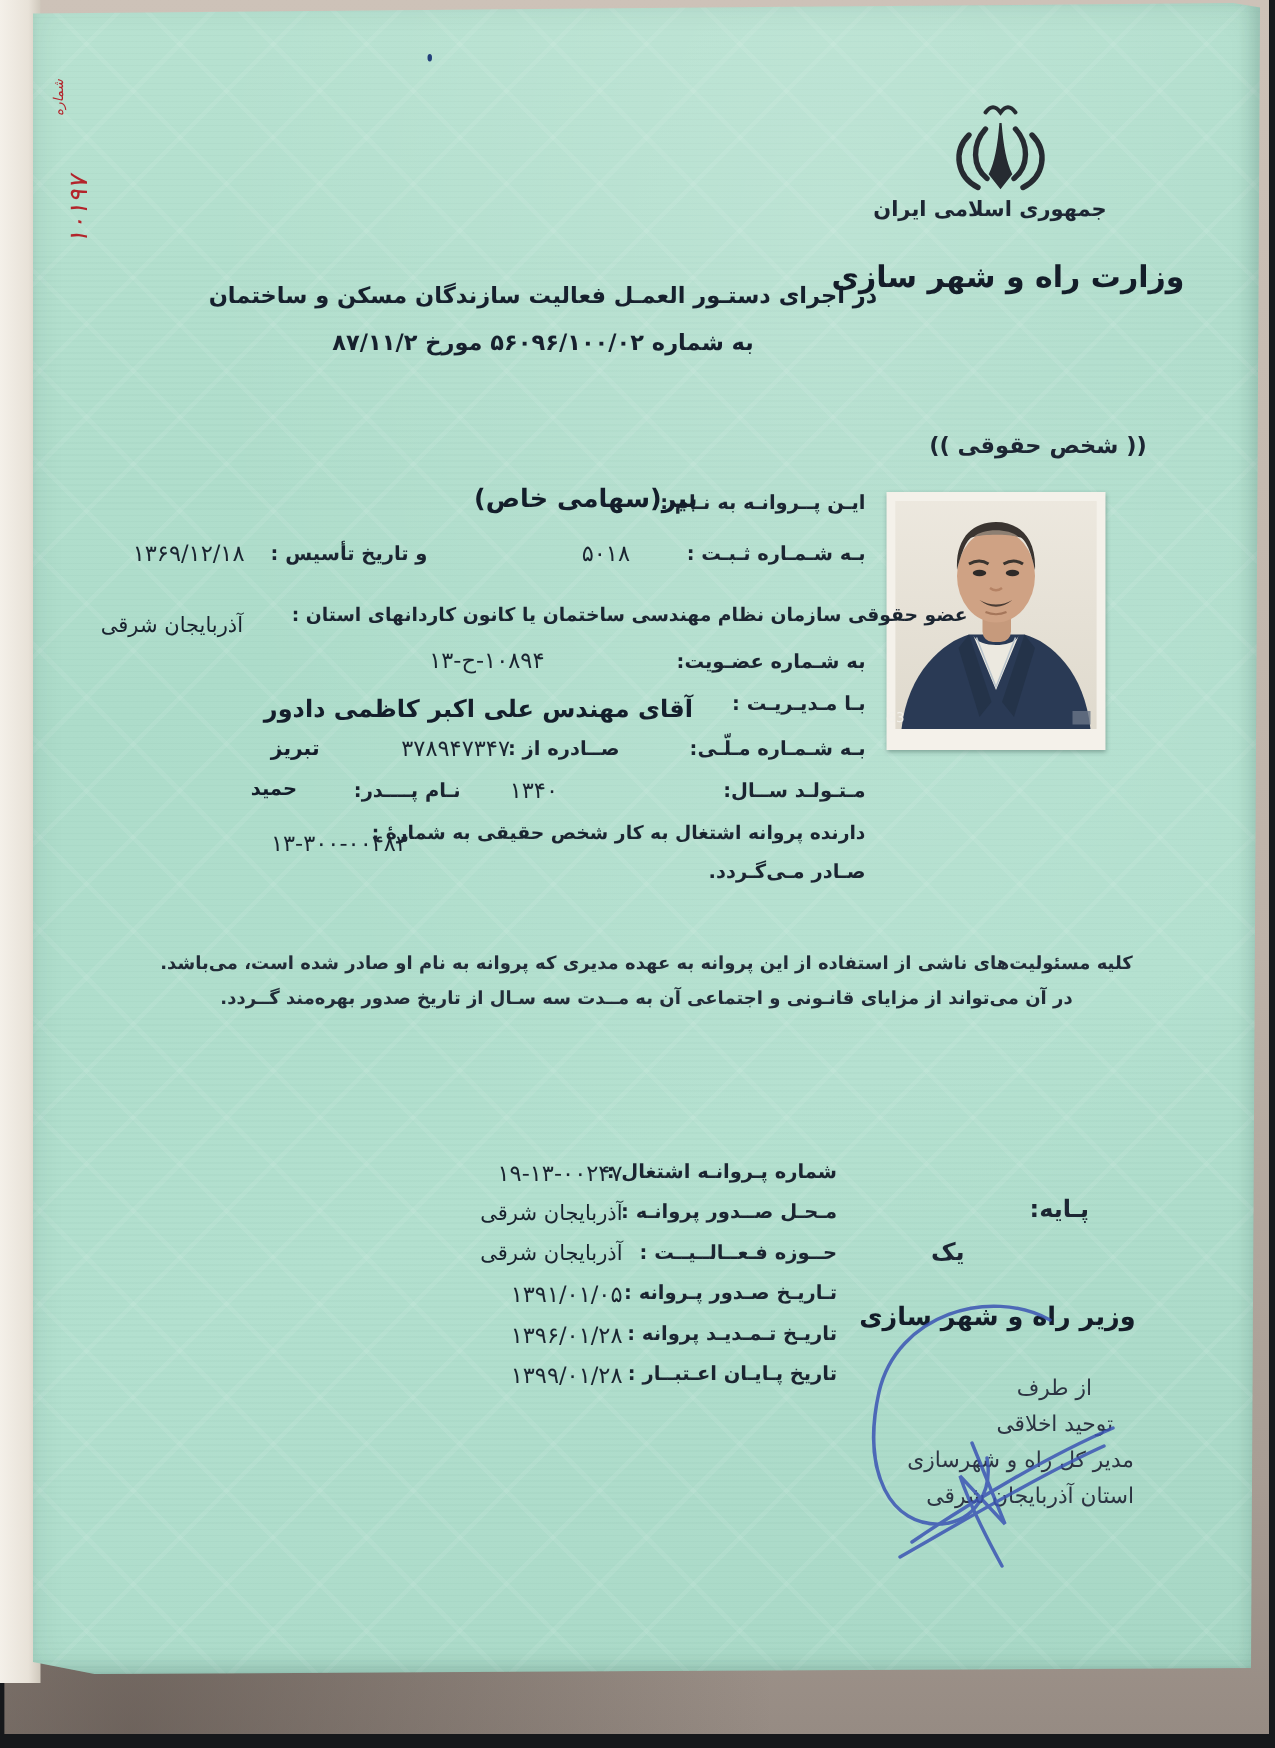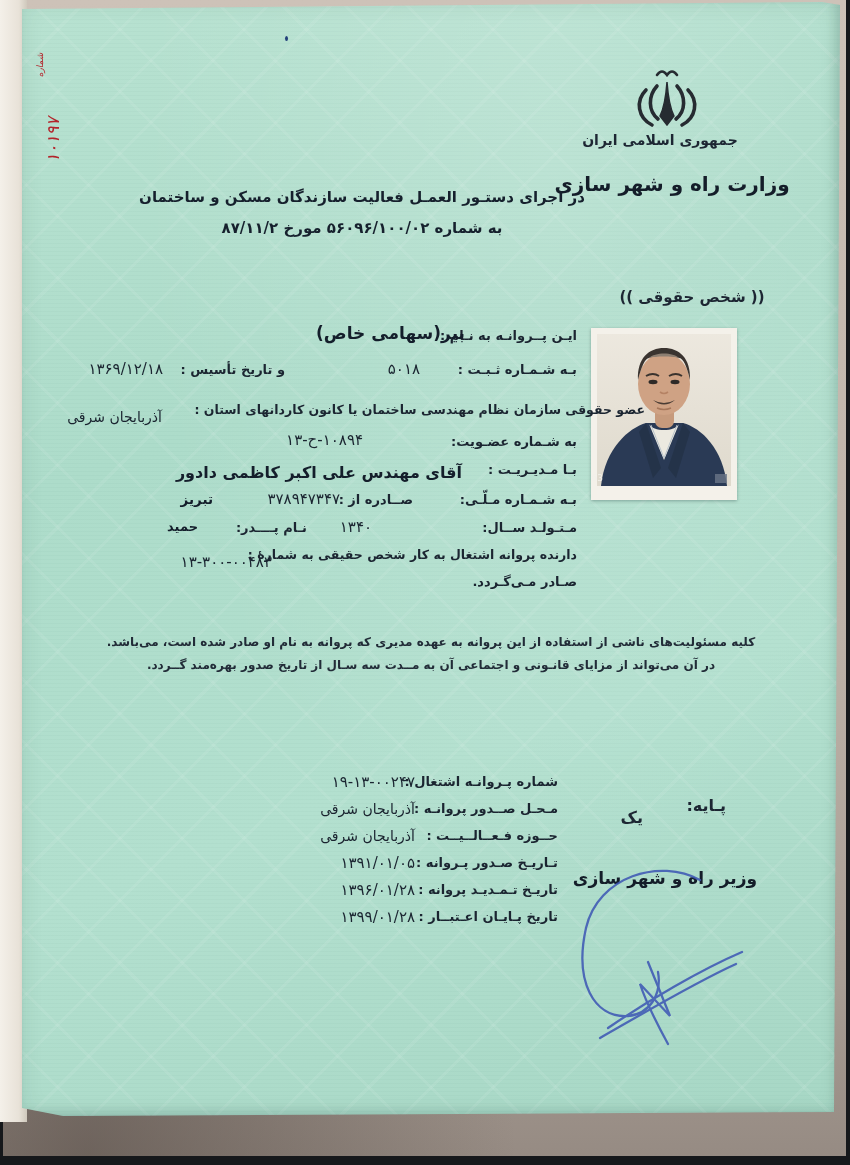--- a/index.html
+++ b/index.html
@@ -154,23 +154,29 @@
   <span class="abs lbl" style="right:282px;top:853px;">تـاریـخ صـدور پـروانه :</span>
   <span class="abs num" style="right:425px;top:852px;margin-left:41px;">۱۳۹۱/۰۱/۰۵</span>
 
   <span class="abs lbl" style="right:282px;top:880px;">تاریـخ تـمـدیـد پروانه :</span>
   <span class="abs num" style="right:425px;top:879px;">۱۳۹۶/۰۱/۲۸</span>
 
   <span class="abs lbl" style="right:282px;top:907px;">تاریخ پـایـان اعـتبــار :</span>
   <span class="abs num" style="right:425px;top:906px;">۱۳۹۹/۰۱/۲۸</span>
 
   <span class="abs" style="right:114px;top:794px;font-size:16px;font-weight:bold;">پـایه:</span>
-  <span class="abs" style="right:197px;top:806px;font-size:16px;font-weight:bold;">یک</span>
+  <span class="abs" style="right:197px;top:823px;font-size:16px;font-weight:bold;">یک</span>
   <span class="abs" style="right:83px;top:866px;font-size:17px;font-weight:bold;color:#141d29;">وزیر راه و شهر سازی</span>
 
+  <div class="abs serif" style="right:84px;top:912px;width:210px;text-align:right;font-size:14.5px;line-height:24px;color:#2c3442;">
+    <div style="padding-left:0;padding-right:28px;">از طرف</div>
+    <div style="padding-right:14px;">توحید اخلاقی</div>
+    <div>مدیر کل راه و شهرسازی</div>
+    <div>استان آذربایجان شرقی</div>
+  </div>
 
   <svg class="abs" style="left:528px;top:864px;" width="220" height="182" viewBox="0 0 220 182">
     <g fill="none" stroke="#3c55b4" stroke-width="2.3" opacity=".85" stroke-linecap="round">
       <path d="M150,14 C110,-8 48,10 36,62 C24,116 44,152 78,150 C100,148 112,128 108,106"></path>
       <path d="M58,162 C96,136 150,104 192,86"></path>
       <path d="M50,172 C92,148 146,116 186,98"></path>
       <path d="M118,178 C106,156 96,136 90,118 L120,150 L98,96"></path>
     </g>
   </svg>
 

